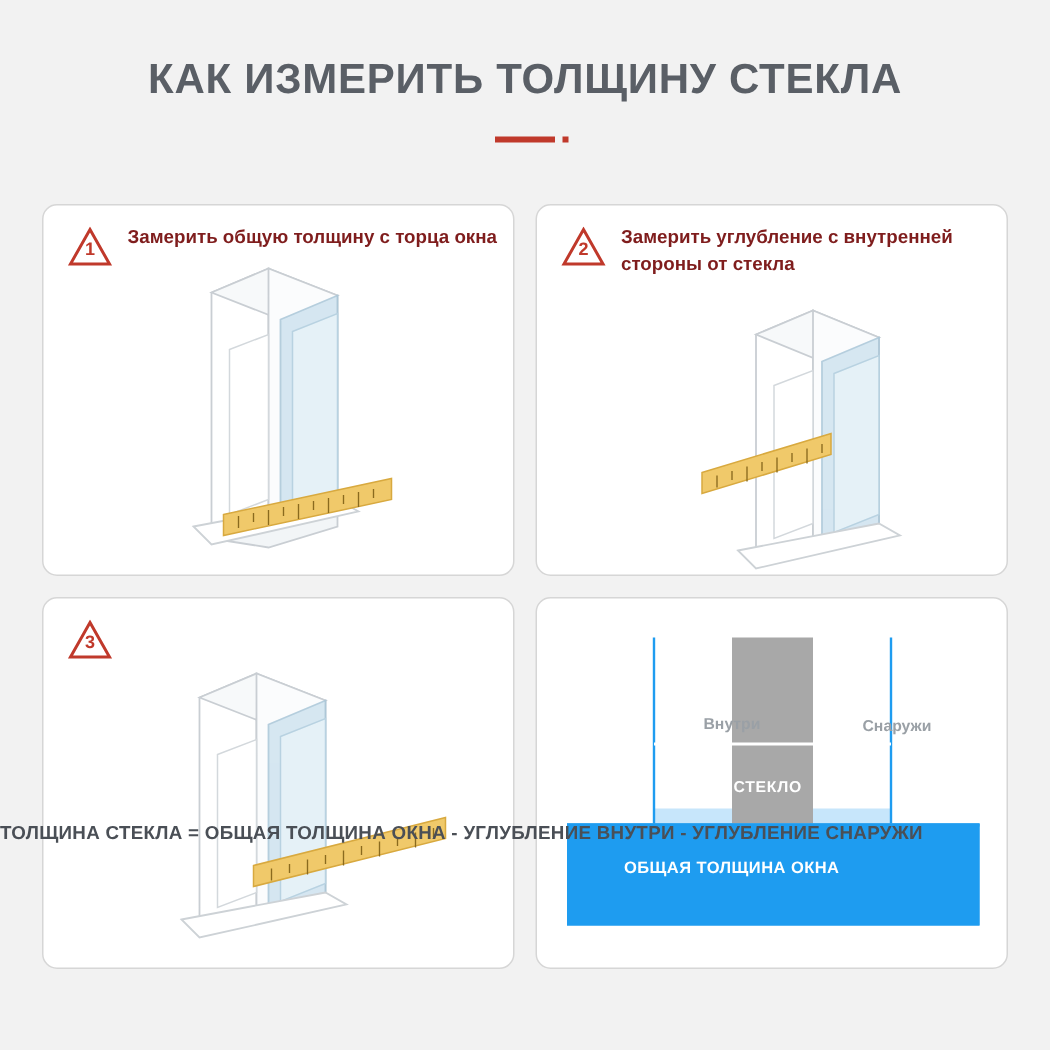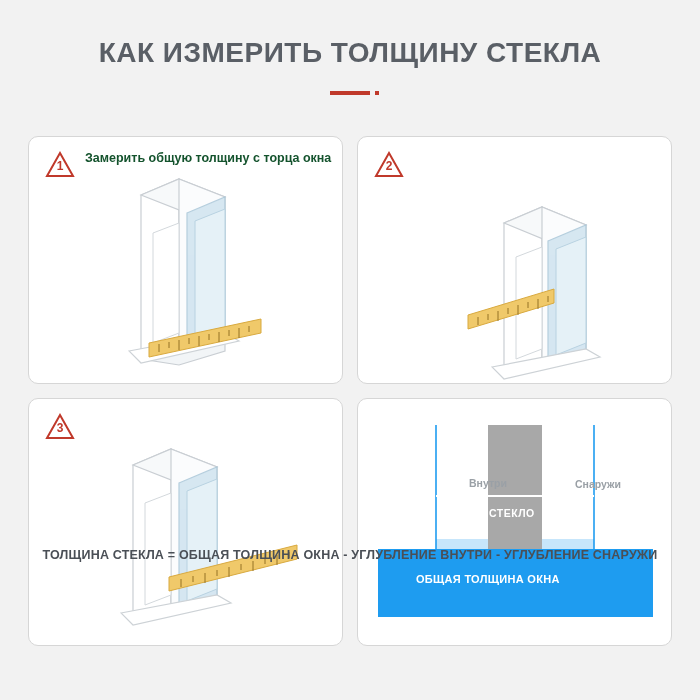--- a/index.html
+++ b/index.html
@@ -89,21 +89,21 @@
     color: #c0392b;
   }
 
   .step-text {
     position: absolute;
     left: 56px;
     top: 12px;
     right: 10px;
     font-size: 12.5px;
     font-weight: bold;
-    color: #14532d;
+    color: #7f1d1d;
     line-height: 1.45;
   }
 
   
   .win {
     position: absolute;
     left: 0;
     top: 0;
     width: 315px;
     height: 248px;
@@ -136,21 +136,20 @@
     color: #ffffff;
     letter-spacing: 0.3px;
   }
 
   
   .footer {
     position: absolute;
     left: 0;
     bottom: 18px;
     width: 700px;
-    text-align: center;
     font-size: 12.5px;
     font-weight: bold;
     color: #4a4f56;
     letter-spacing: 0.2px;
   }
 </style>
 </head>
 <body>
 
 <div class="page">
@@ -228,20 +227,21 @@
             </g>
           </g>
         </svg>
       </div>
       <div class="badge">
         <svg width="30" height="27" viewBox="0 0 30 27">
           <polygon points="15,2 28,25 2,25" fill="#ffffff" stroke="#c0392b" stroke-width="2"></polygon>
         </svg>
         <div class="num">2</div>
       </div>
+      <div class="step-text">Замерить углубление с внутренней стороны от стекла</div>
     </div>
 
     <div class="card">
       <div class="win">
         <svg width="315" height="248" viewBox="0 0 315 248">
           <path d="M104 66 L142 50 L142 206 L104 222 Z" fill="#ffffff" stroke="#c9ced3" stroke-width="1.2"></path>
           <path d="M104 66 L142 50 L188 68 L150 84 Z" fill="#f7f9fa" stroke="#c9ced3" stroke-width="1.2"></path>
           <path d="M142 50 L188 68 L188 196 L142 206 Z" fill="#fbfcfd" stroke="#c9ced3" stroke-width="1.2"></path>
           <path d="M150 84 L188 68 L188 196 L150 212 Z" fill="#cfe3ef" stroke="#a9c6d8" stroke-width="1.2" opacity="0.85"></path>
           <path d="M158 92 L188 80 L188 190 L158 202 Z" fill="#e5f1f7" stroke="#b8d2e1" stroke-width="1"></path>
@@ -289,21 +289,21 @@
           <path d="M20 150 L295 150 L295 152 L20 152 Z" fill="#1e9cf0"></path>
 
           <path d="M78 150 L130 150 L130 150 Z" fill="#1e9cf0"></path>
           <rect x="20" y="150" width="275" height="68" fill="#1e9cf0"></rect>
 
           <rect x="78" y="140" width="52" height="10" fill="#1e9cf0" opacity="0.25"></rect>
           <rect x="184" y="140" width="52" height="10" fill="#1e9cf0" opacity="0.25"></rect>
         </svg>
         <div class="sch-label" style="left:86px; top:78px;">Внутри</div>
         <div class="sch-label" style="left:192px; top:79px;">Снаружи</div>
-        <div class="sch-glass-label" style="left:131px; top:108px;">СТЕКЛО</div>
+        <div class="sch-glass-label" style="left:131px; top:120px;">СТЕКЛО</div>
         <div class="sch-total-label" style="left:58px; top:174px;">ОБЩАЯ ТОЛЩИНА ОКНА</div>
       </div>
     </div>
 
   </div>
 
   <div class="footer">ТОЛЩИНА СТЕКЛА = ОБЩАЯ ТОЛЩИНА ОКНА - УГЛУБЛЕНИЕ ВНУТРИ - УГЛУБЛЕНИЕ СНАРУЖИ</div>
 
 </div>
 

